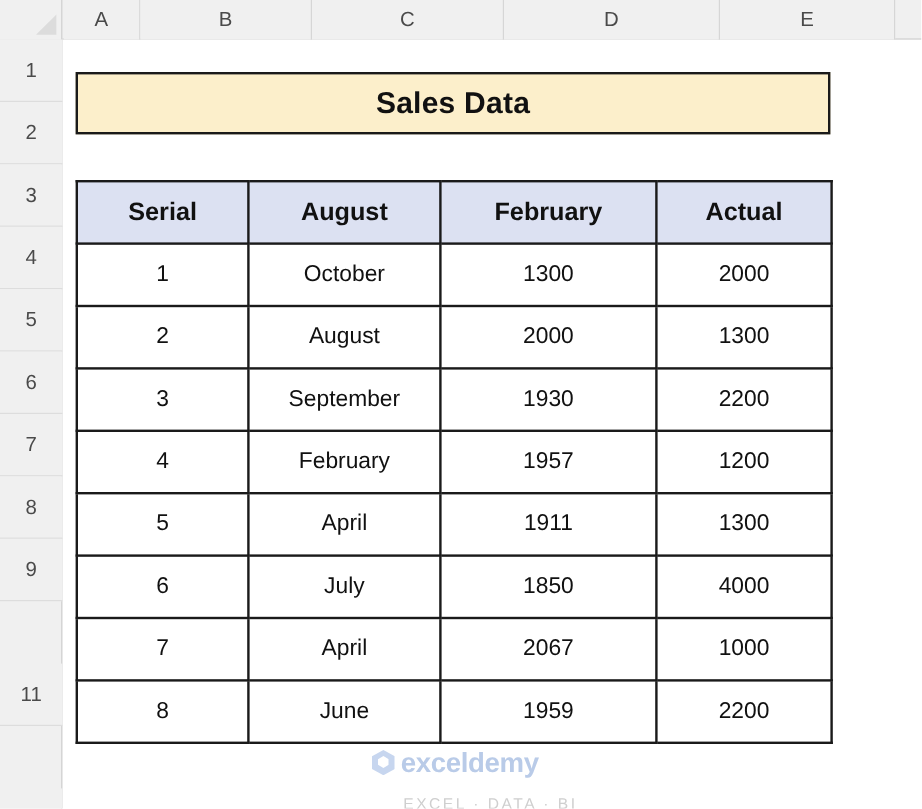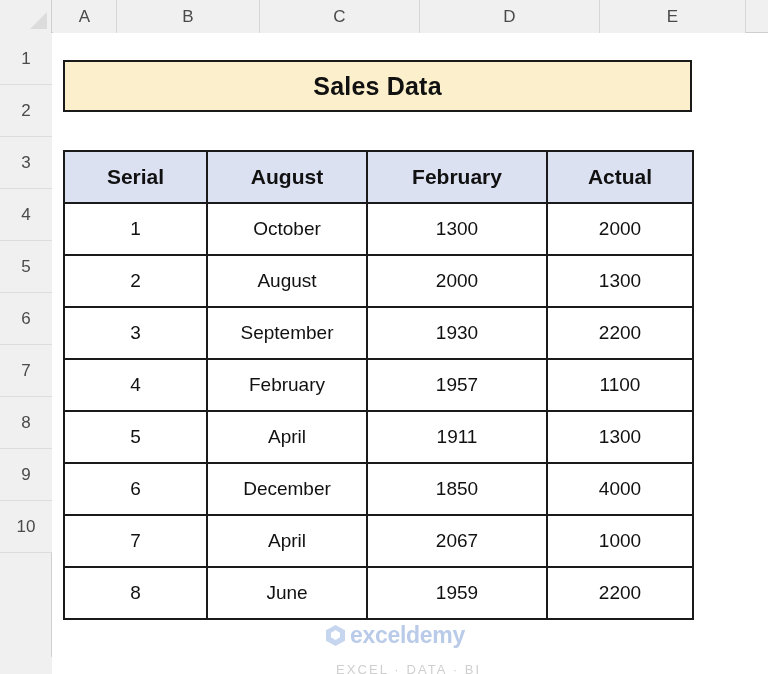--- a/index.html
+++ b/index.html
@@ -156,21 +156,20 @@
     top: 624px;
     width: 175px;
     height: 42px;
     pointer-events: none;
     user-select: none;
   }
   .wm-row {
     display: flex;
     align-items: center;
     gap: 5px;
-    margin-left: 16px;
   }
   .wm-mark {
     width: 19px;
     height: 21px;
     position: relative;
   }
   .wm-hex {
     width: 19px;
     height: 21px;
     background: #c7d6ef;
@@ -221,21 +220,21 @@
   <div class="row-header-strip">
     <div class="row-head" style="top:0px;   height:52px; line-height:52px;">1</div>
     <div class="row-head" style="top:52px;  height:52px; line-height:52px;">2</div>
     <div class="row-head" style="top:104px; height:52px; line-height:52px;">3</div>
     <div class="row-head" style="top:156px; height:52px; line-height:52px;">4</div>
     <div class="row-head" style="top:208px; height:52px; line-height:52px;">5</div>
     <div class="row-head" style="top:260px; height:52px; line-height:52px;">6</div>
     <div class="row-head" style="top:312px; height:52px; line-height:52px;">7</div>
     <div class="row-head" style="top:364px; height:52px; line-height:52px;">8</div>
     <div class="row-head" style="top:416px; height:52px; line-height:52px;">9</div>
-    <div class="row-head" style="top:468px; height:52px; line-height:52px;">10</div>
+    <div class="row-head" style="top:520px; height:52px; line-height:52px;">11</div>
     <div class="row-head" style="top:624px; height:52px; line-height:52px;">13</div>
   </div>
 
   <div class="title-banner">
     <span>Sales Data</span>
   </div>
 
   <table class="data-table">
     <colgroup>
       <col class="col-serial">
@@ -267,31 +266,31 @@
       <tr>
         <td>3</td>
         <td>September</td>
         <td>1930</td>
         <td>2200</td>
       </tr>
       <tr>
         <td>4</td>
         <td>February</td>
         <td>1957</td>
-        <td>1100</td>
+        <td>1200</td>
       </tr>
       <tr>
         <td>5</td>
         <td>April</td>
         <td>1911</td>
         <td>1300</td>
       </tr>
       <tr>
         <td>6</td>
-        <td>December</td>
+        <td>July</td>
         <td>1850</td>
         <td>4000</td>
       </tr>
       <tr>
         <td>7</td>
         <td>April</td>
         <td>2067</td>
         <td>1000</td>
       </tr>
       <tr>

